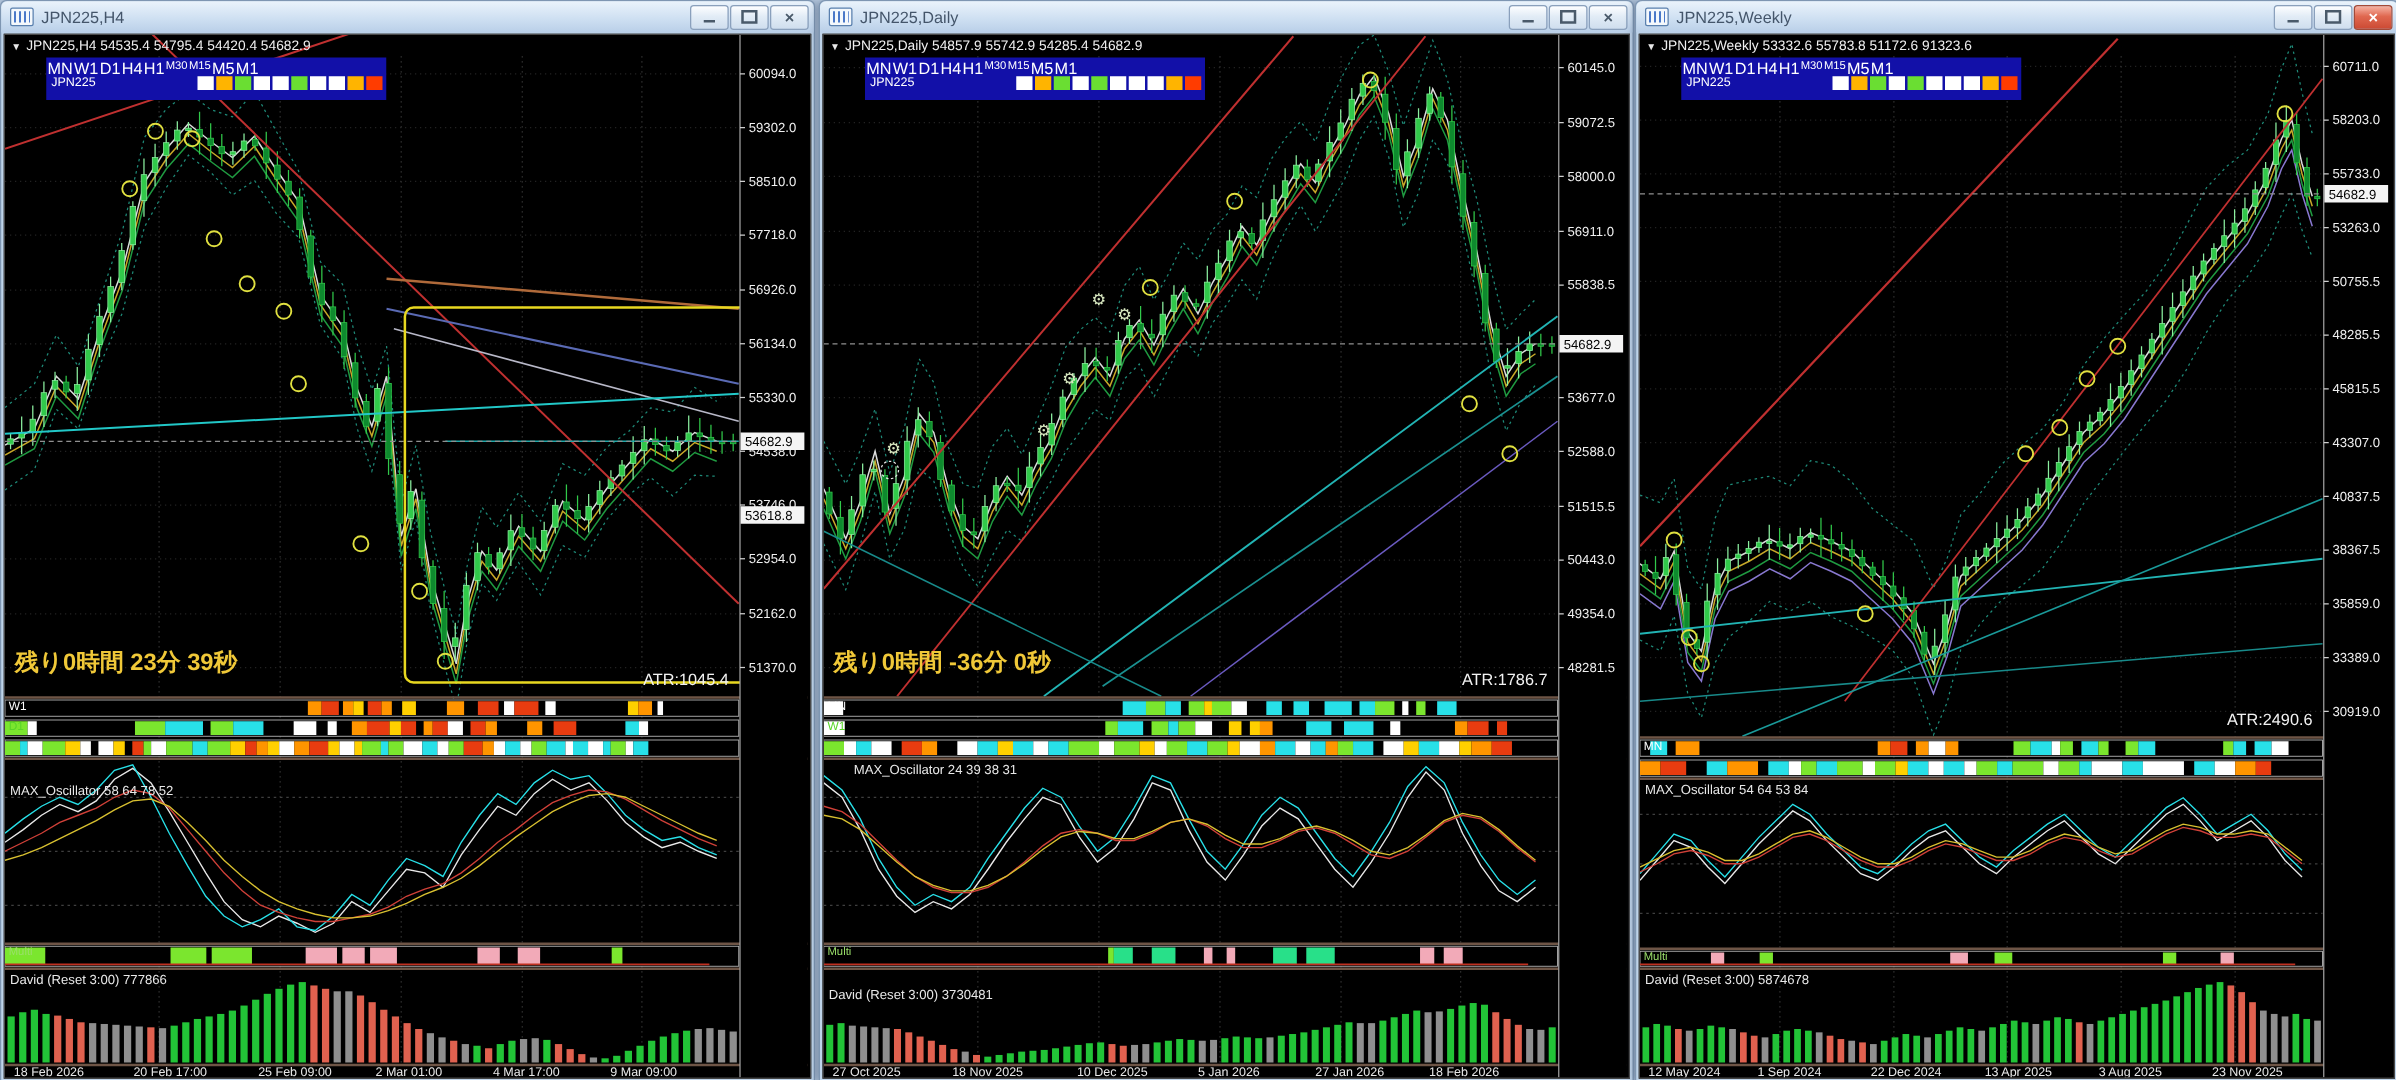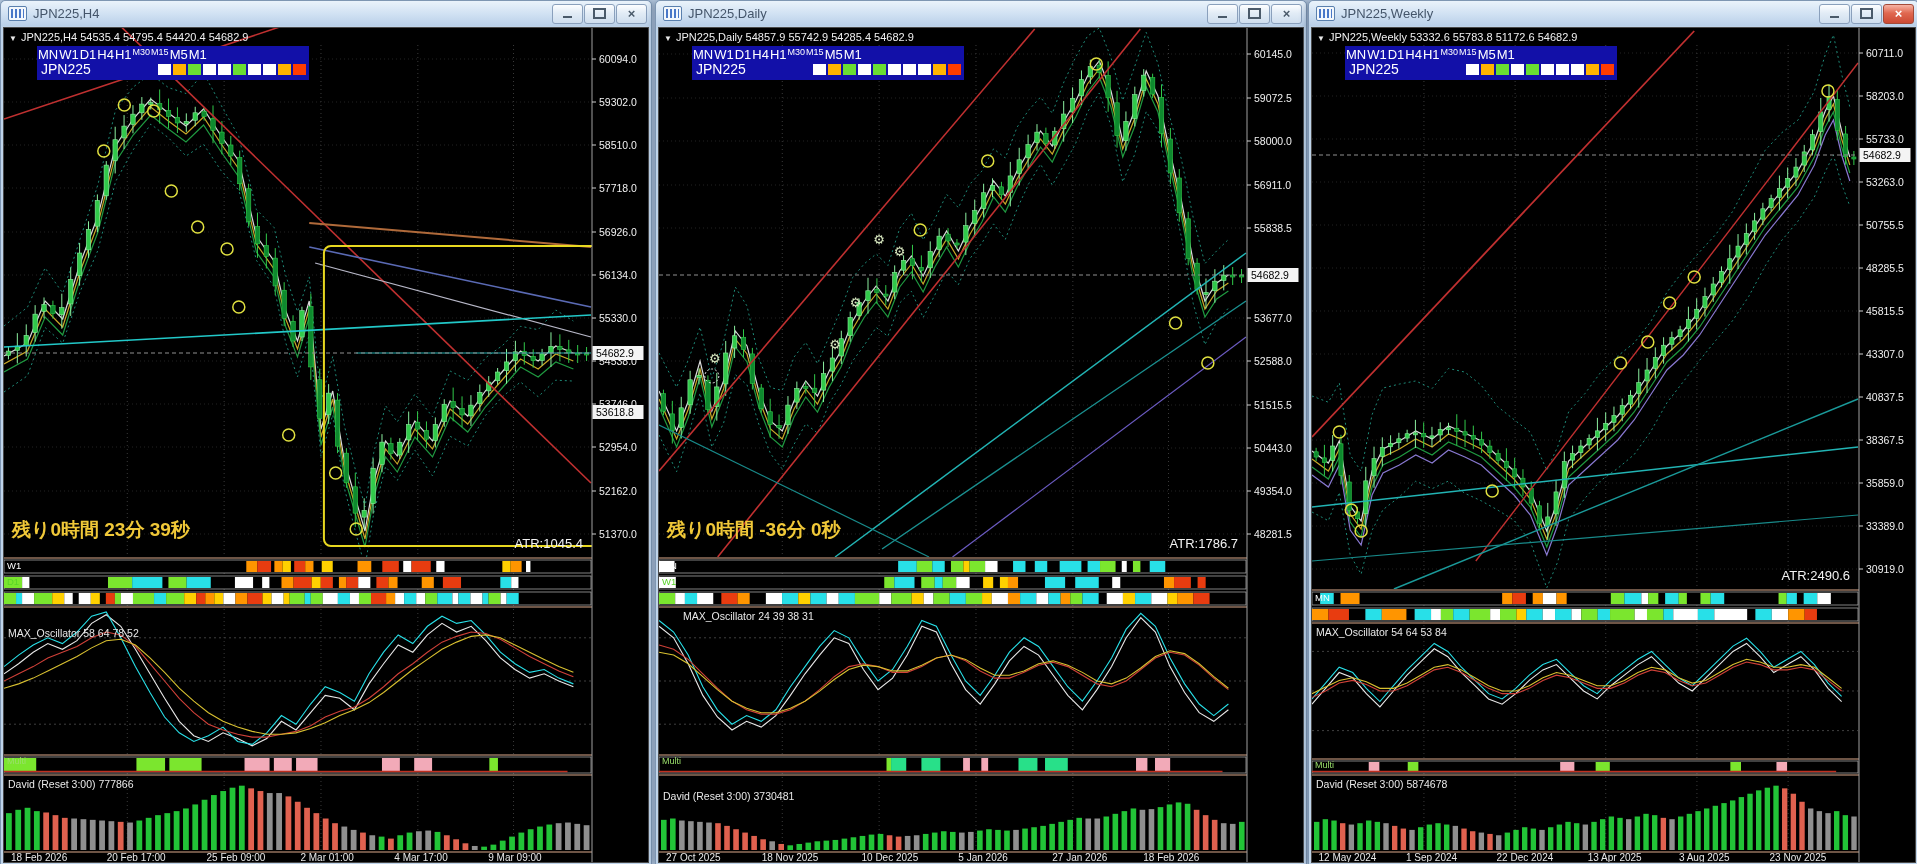--- a/index.html
+++ b/index.html
@@ -18,21 +18,21 @@
   .body{position:absolute;left:2px;right:2px;top:26px;bottom:2px;background:#000;border:1px solid #4a4a4a;overflow:hidden;}
   .body svg{position:absolute;left:0;top:0;}
   svg text{font-family:"Liberation Sans",sans-serif;}
   .hdr{position:absolute;left:5px;top:3px;font-size:11px;color:#f0f0f0;white-space:nowrap;z-index:5;}
   .hdr .arr{font-size:8px;color:#e8e8e8;margin-right:4px;}
   .panel{position:absolute;left:33px;top:18px;width:272px;height:34px;background:#1210a8;z-index:6;color:#fff;}
   .prow1{text-align:left;padding:1px 0 0 0;font-size:13px;white-space:nowrap;}
   .tf{margin-left:1px;}
   .tf-sup{font-size:9px;vertical-align:4px;}
   .prow2{display:flex;justify-content:space-between;align-items:center;padding:0 3px 0 4px;margin-top:-1px;}
-  .psym{font-size:14px;}
+  .psym{font-size:10px;}
   .squares{display:flex;}
   .sq{width:13px;height:11px;margin-left:2px;display:inline-block;}
   .remain{position:absolute;left:8px;font-size:19px;font-weight:bold;color:#f0c838;z-index:5;white-space:nowrap;}
   .atr{position:absolute;font-size:13px;color:#f2f2f2;z-index:5;white-space:nowrap;}
   .plabel{position:absolute;font-size:10.5px;z-index:5;white-space:nowrap;}
 </style>
 </head>
 <body>
 
 <div class="win" style="left: 0px; width: 650px;">
@@ -1260,21 +1260,21 @@
         <text x="554" y="544.5" fill="#f0f0f0" font-size="10.5" text-anchor="start" font-weight="normal">30919.0</text>
         <rect x="547.5" y="120" width="51" height="14" fill="#f4f4f4"></rect>
         <text x="551" y="131" fill="#000000" font-size="10.5" text-anchor="start" font-weight="normal">54682.9</text>
         <text x="6.5520000000000005" y="833" fill="#e8e8e8" font-size="10" text-anchor="start" font-weight="normal">12 May 2024</text>
         <text x="93.91199999999999" y="833" fill="#e8e8e8" font-size="10" text-anchor="start" font-weight="normal">1 Sep 2024</text>
         <text x="184.548" y="833" fill="#e8e8e8" font-size="10" text-anchor="start" font-weight="normal">22 Dec 2024</text>
         <text x="275.73" y="833" fill="#e8e8e8" font-size="10" text-anchor="start" font-weight="normal">13 Apr 2025</text>
         <text x="366.91200000000003" y="833" fill="#e8e8e8" font-size="10" text-anchor="start" font-weight="normal">3 Aug 2025</text>
         <text x="457.548" y="833" fill="#e8e8e8" font-size="10" text-anchor="start" font-weight="normal">23 Nov 2025</text>
       </svg>
-    <div class="hdr"><span class="arr">▼</span><span>JPN225,Weekly  53332.6 55783.8 51172.6 54682.9</span></div>
+    <div class="hdr"><span class="arr">▼</span><span>JPN225,Weekly  53332.6 55783.8 51172.6 91323.6</span></div>
     <div class="panel">
       <div class="prow1">
         <span class="tf">MN</span><span class="tf">W1</span><span class="tf">D1</span><span class="tf">H4</span><span class="tf">H1</span><span class="tf tf-sup">M30</span><span class="tf tf-sup">M15</span><span class="tf">M5</span><span class="tf">M1</span>
       </div>
       <div class="prow2">
           <span class="psym">JPN225</span>
           <span class="squares">
             <span class="sq" style="background: rgb(255, 255, 255);"></span>
             <span class="sq" style="background: rgb(255, 180, 0);"></span>
             <span class="sq" style="background: rgb(106, 222, 50);"></span>

